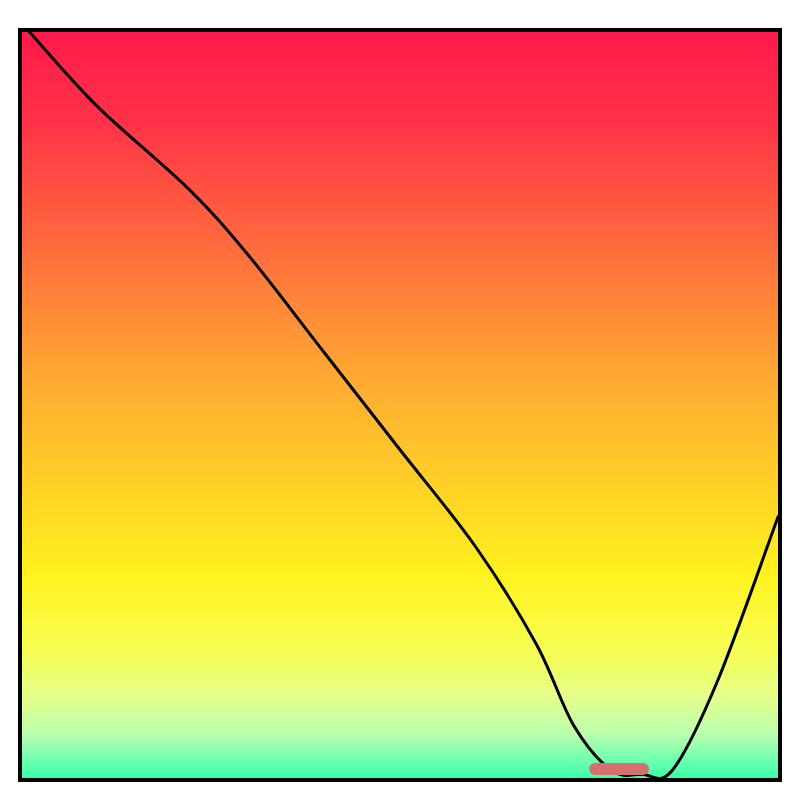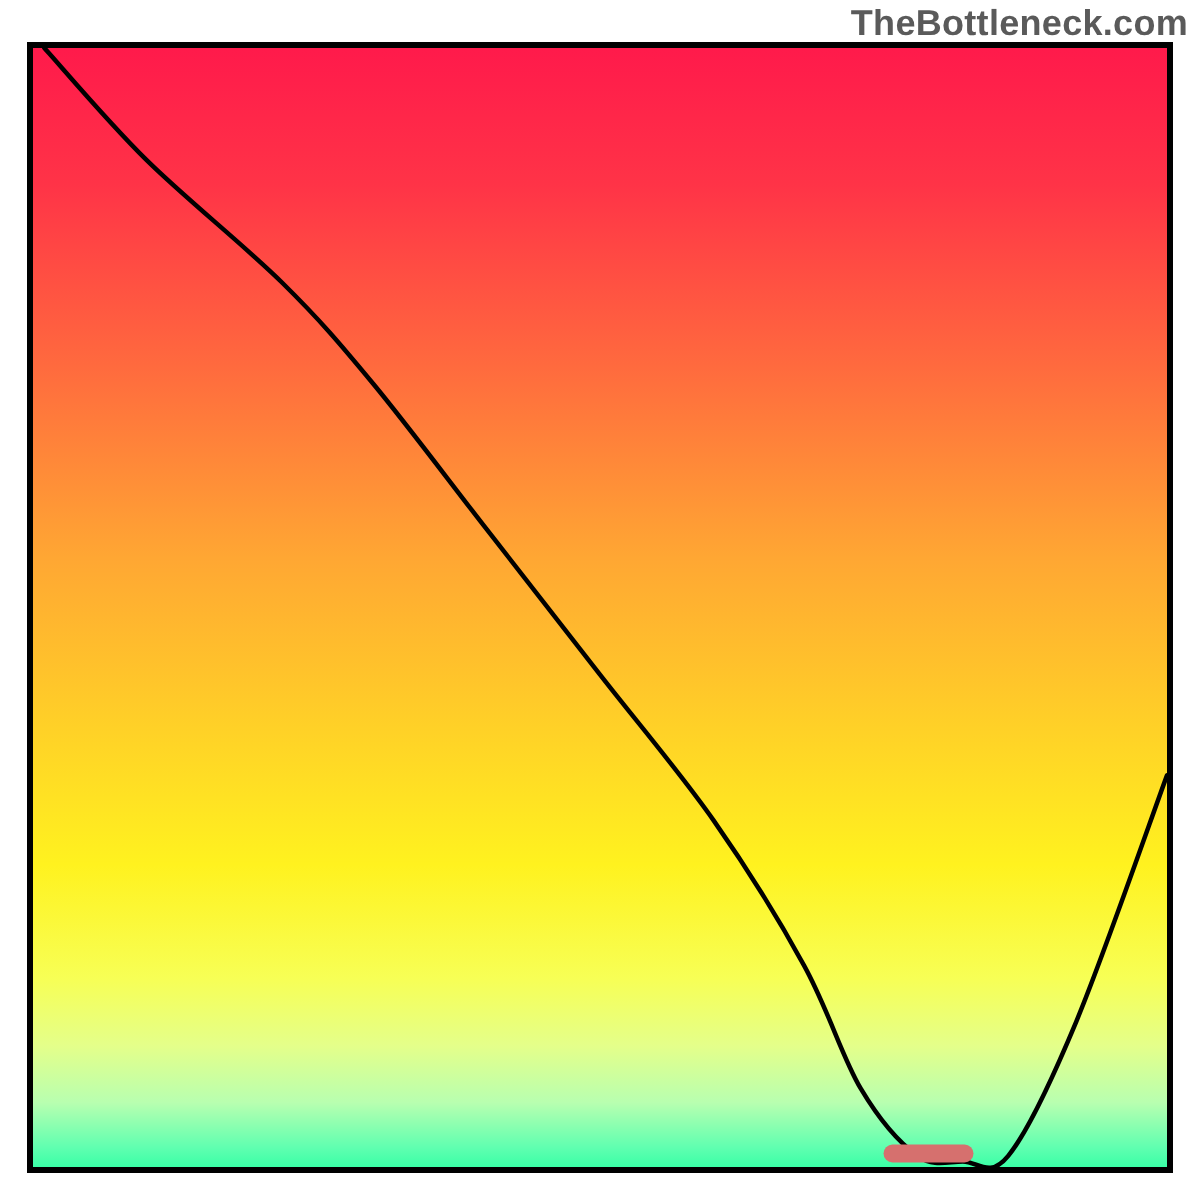--- a/index.html
+++ b/index.html
@@ -39,21 +39,20 @@
     height: 12px;
     border-radius: 6px;
     background: #d6706e;
   }
 </style>
 </head>
 <body>
 
 <div class="frame">
 
-  <div class="watermark">TheBottleneck.com</div>
 
   <div class="plot-box">
     <svg class="gradient-bg" viewBox="0 0 100 100" preserveAspectRatio="none">
       <defs>
         <linearGradient id="bg-grad" x1="0" y1="0" x2="0" y2="1">
             <stop offset="0%" stop-color="#ff1a4b"></stop>
             <stop offset="12%" stop-color="#ff3347"></stop>
             <stop offset="28%" stop-color="#ff6a3e"></stop>
             <stop offset="45%" stop-color="#ffa733"></stop>
             <stop offset="60%" stop-color="#ffd127"></stop>

